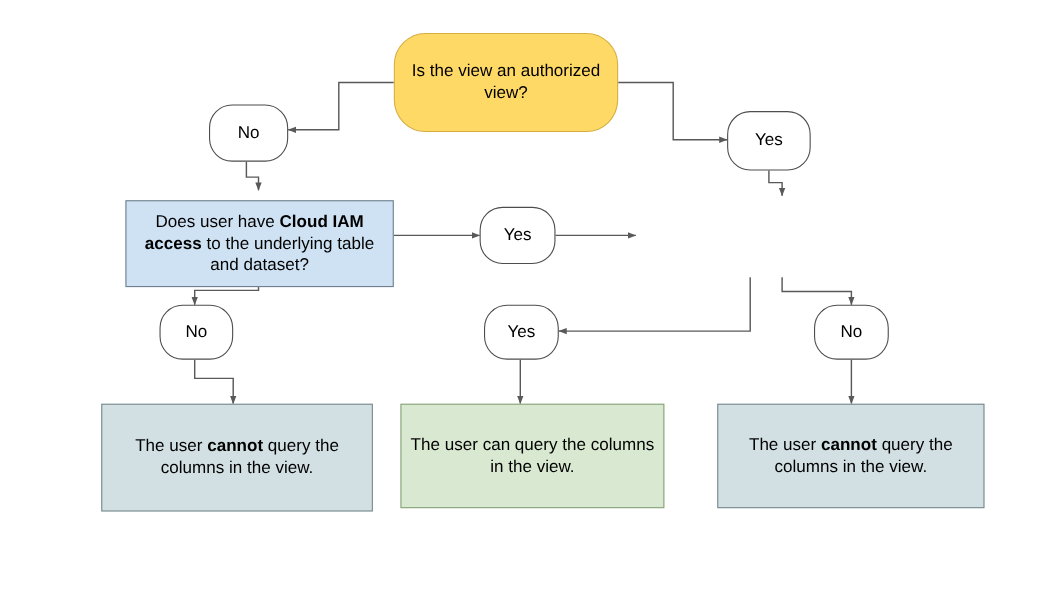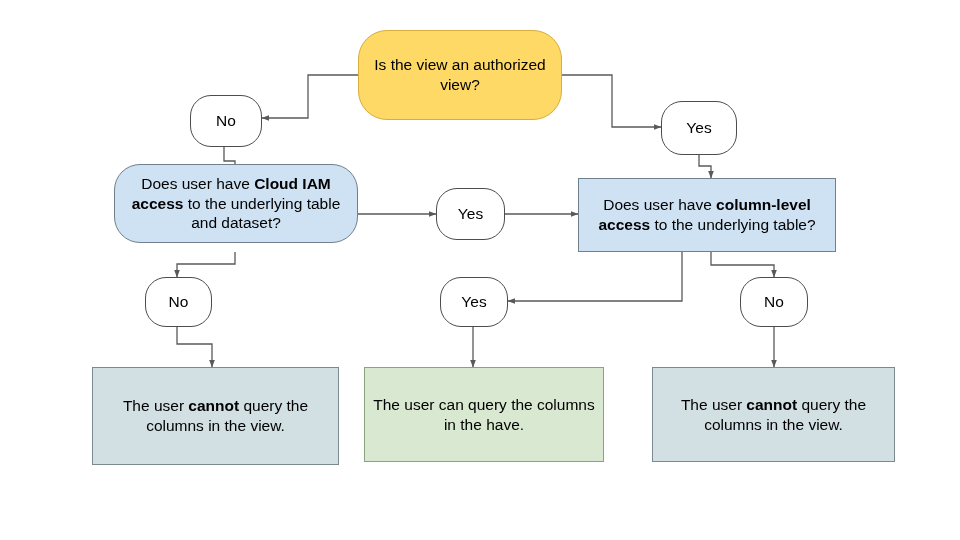--- a/index.html
+++ b/index.html
@@ -103,56 +103,51 @@
   </div>
 
   <div class="node label-box" style="left:190px; top:95px; width:72px; height:52px;">
     <span class="txt">No</span>
   </div>
 
   <div class="node label-box" style="left:661px; top:101px; width:76px; height:54px;">
     <span class="txt">Yes</span>
   </div>
 
-  <div class="node decision-blue" style="left:114px; top:164px; width:244px; height:79px;border-radius:26px;">
+  <div class="node decision-blue" style="left:114px; top:182px; width:244px; height:79px;">
     <span class="txt">
       <span>Does user have </span><b>Cloud IAM access</b><span> to the underlying table and dataset?</span>
     </span>
   </div>
 
   <div class="node label-box" style="left:436px; top:188px; width:69px; height:52px;">
     <span class="txt">Yes</span>
   </div>
 
-  <div class="node decision-blue" style="left:578px; top:178px; width:258px; height:74px;">
-    <span class="txt">
-      <span>Does user have </span><b>column-level access</b><span> to the underlying table?</span>
-    </span>
-  </div>
 
   <div class="node label-box" style="left:145px; top:277px; width:67px; height:50px;">
     <span class="txt">No</span>
   </div>
 
   <div class="node label-box" style="left:440px; top:277px; width:68px; height:50px;">
     <span class="txt">Yes</span>
   </div>
 
   <div class="node label-box" style="left:740px; top:277px; width:68px; height:50px;">
     <span class="txt">No</span>
   </div>
 
   <div class="node terminal-gray" style="left:92px; top:367px; width:247px; height:98px;">
     <span class="txt">
       <span>The user </span><b>cannot</b><span> query the columns in the view.</span>
     </span>
   </div>
 
   <div class="node terminal-green" style="left:364px; top:367px; width:240px; height:95px;">
-    <span class="txt">The user can query the columns in the have.</span>
+    <span class="txt">The user can query the columns in the view.</span>
   </div>
 
   <div class="node terminal-gray" style="left:652px; top:367px; width:243px; height:95px;">
     <span class="txt">
       <span>The user </span><b>cannot</b><span> query the columns in the view.</span>
     </span>
   </div>
 
 </div>
 

